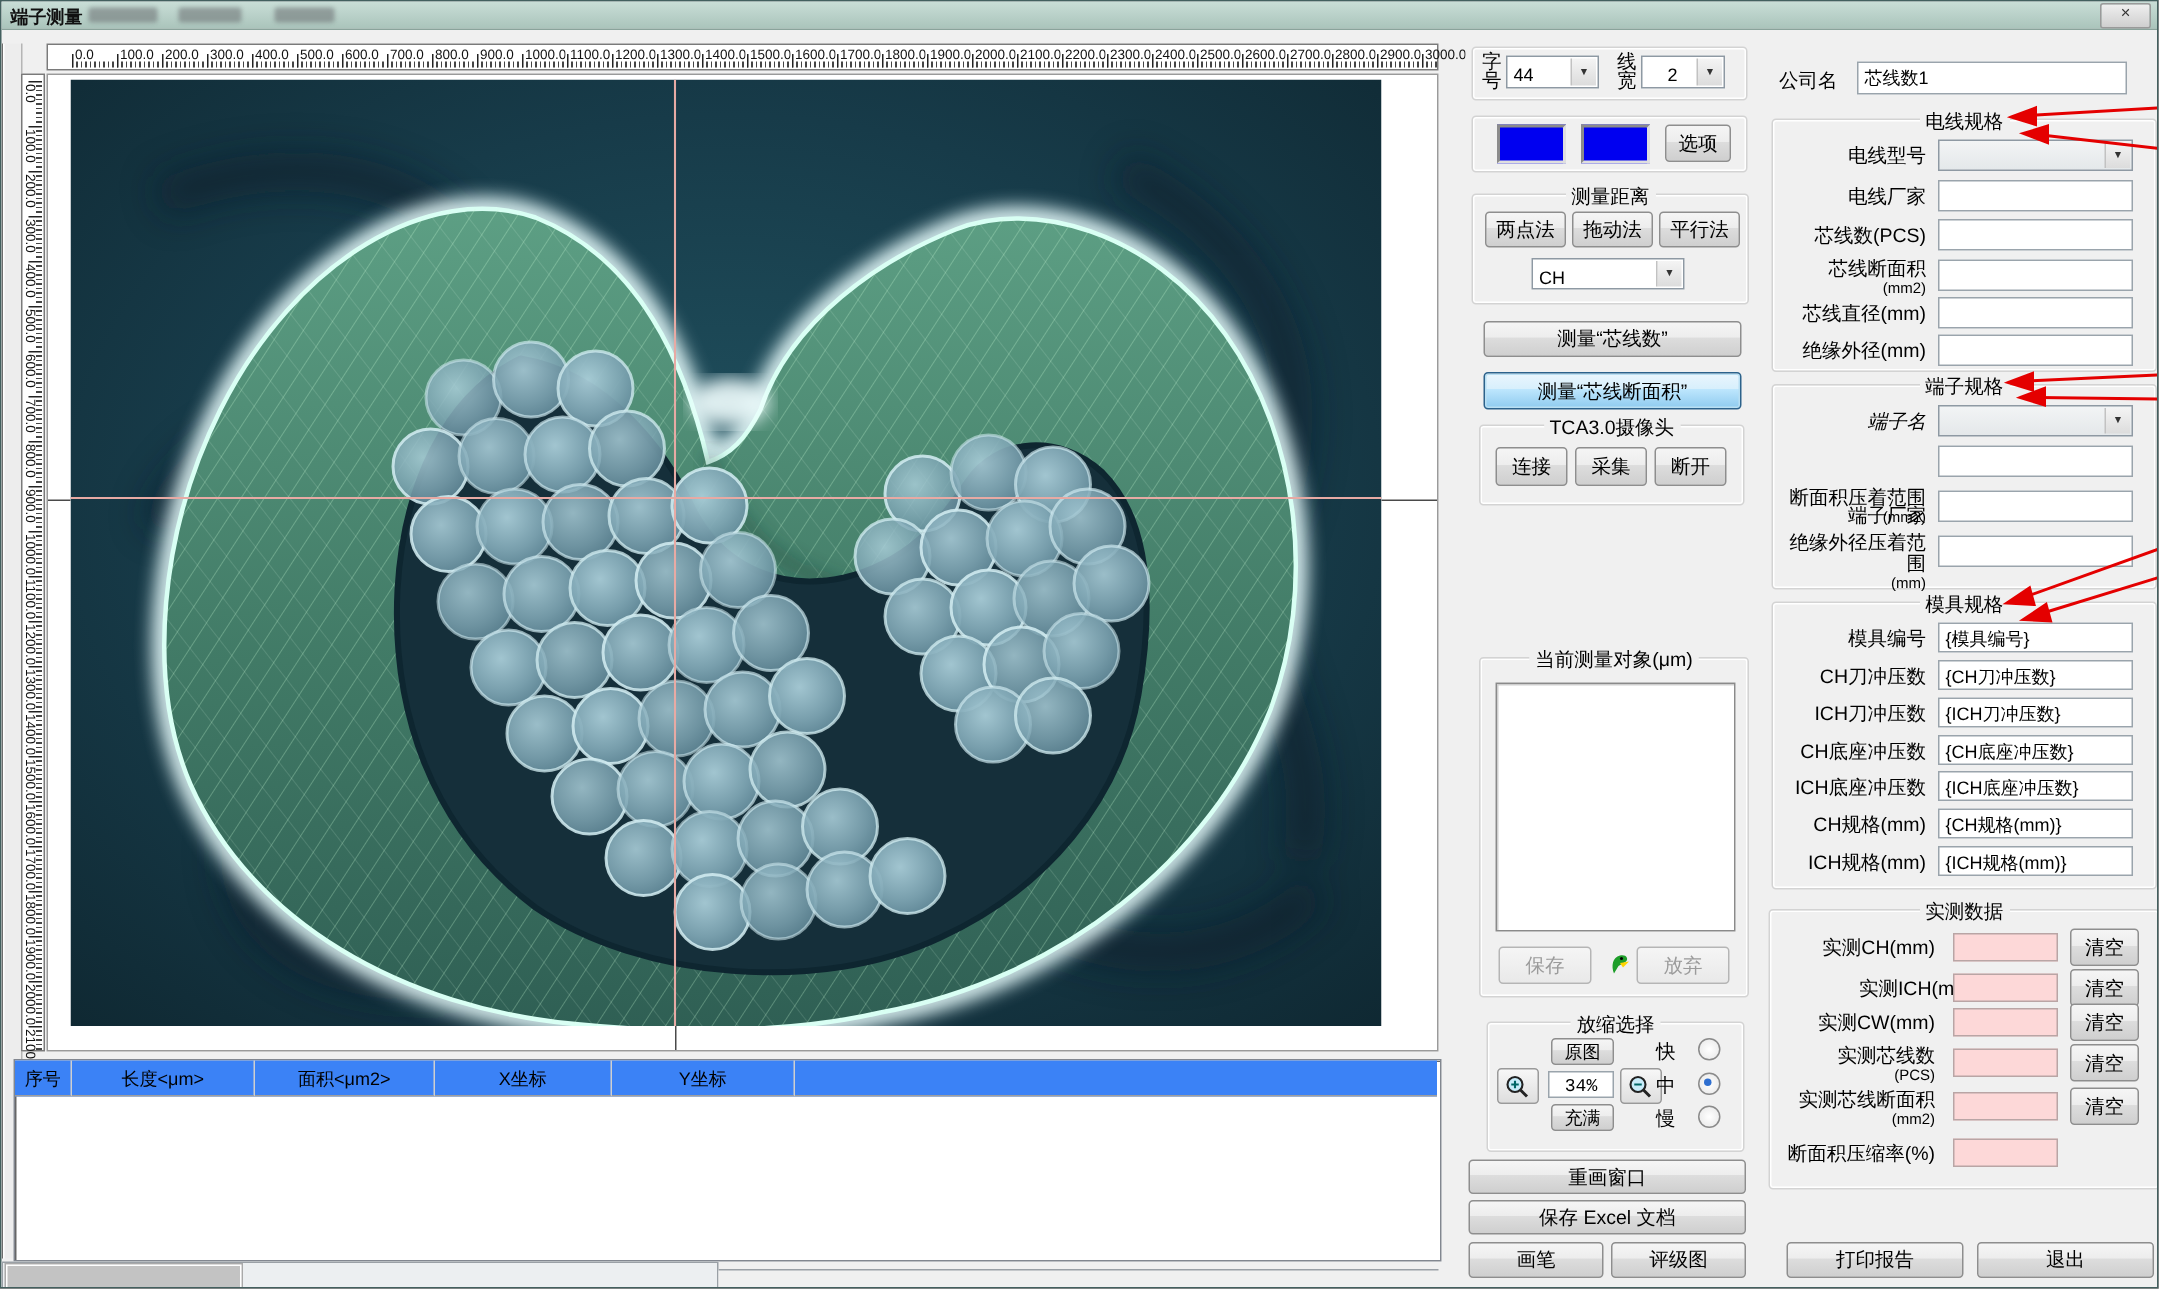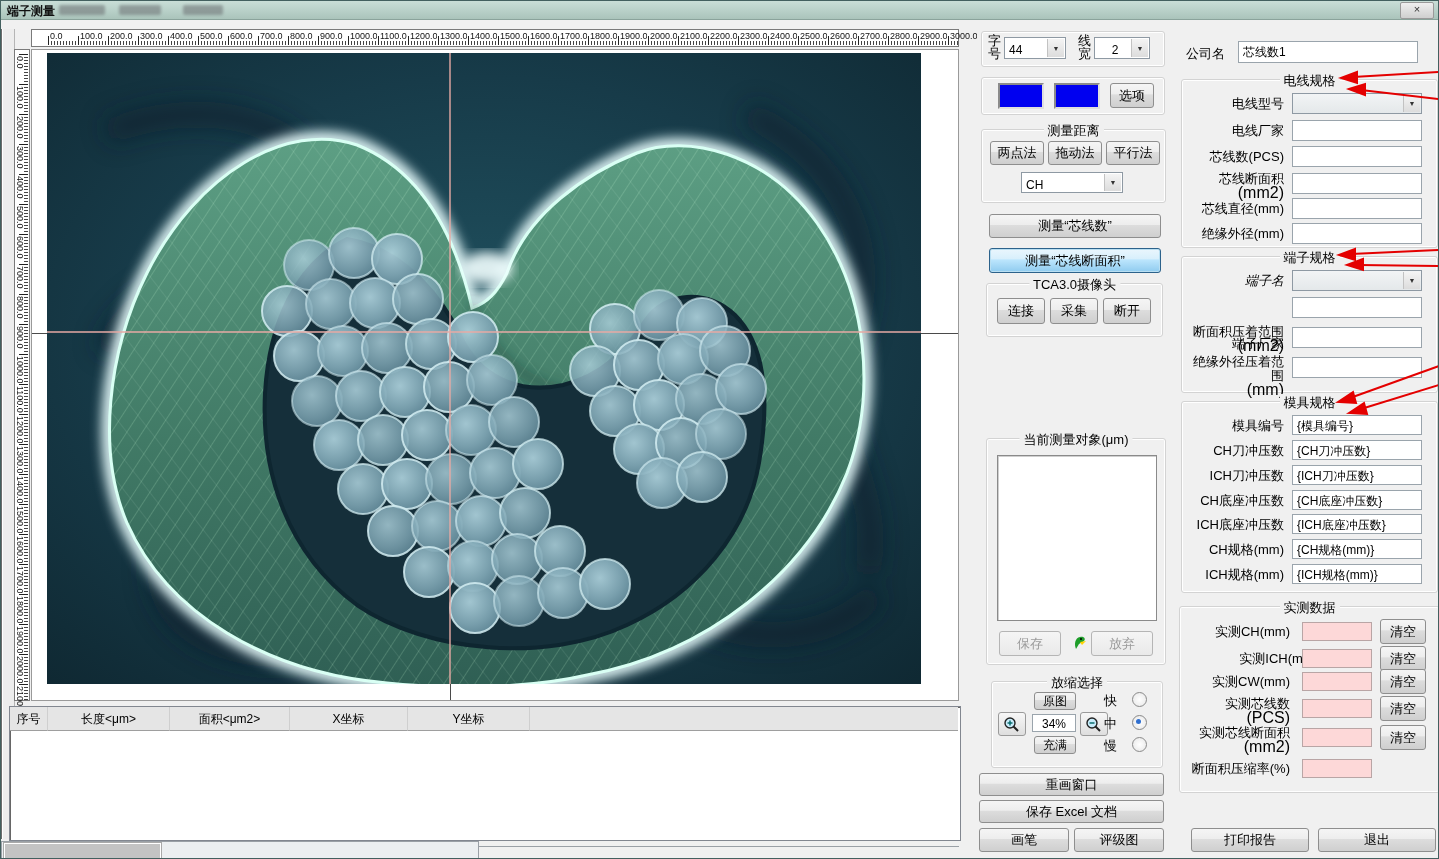--- a/index.html
+++ b/index.html
@@ -27,21 +27,21 @@
      background:repeating-linear-gradient(to bottom,#444 0 1px,transparent 1px 3px);}
   .tick-v{position:absolute;right:1px;height:1px;width:9px;background:#222;}
   .ticklabel-v{position:absolute;left:0px;font-size:9px;writing-mode:vertical-rl;height:27px;overflow:hidden;white-space:nowrap;color:#111;}
   
   #viewport{position:absolute;left:30px;top:48px;width:928px;height:652px;background:#fff;border:1px solid #9a9a9a;box-sizing:border-box;}
   #photo-svg{position:absolute;left:15px;top:3px;}
   .stub{position:absolute;background:#4a4a4a;}
   
   #mtable{position:absolute;left:8px;top:705px;width:950px;height:133px;background:#fff;
      border:1px solid #828790;box-shadow:inset 1px 1px 0 #666;}
-  .th{position:absolute;top:0;height:24px;background:#e5e5e5;border-right:1px solid #cfcfcf;border-bottom:1px solid #9e9e9e;
+  .th{position:absolute;top:0;height:24px;background:#3b82f6;border-right:1px solid #cfcfcf;border-bottom:1px solid #9e9e9e;
       text-align:center;line-height:24px;font-size:12px;box-sizing:border-box;}
   
   #hscroll{position:absolute;left:0;top:840px;width:478px;height:18px;background:#eceff1;border:1px solid #9aa0a6;box-sizing:border-box;}
   #hscroll-thumb{position:absolute;left:2px;top:1px;width:155px;height:14px;background:#c3c3c3;border:1px solid #fff;box-shadow:0 0 0 1px #a9a9a9;}
   #hscroll-rest{position:absolute;left:478px;top:845px;width:480px;height:13px;background:#f0f0f0;border-top:1px solid #9aa0a6;}
   
   .gbox{position:absolute;border:1px solid #d3d3d3;border-radius:3px;box-shadow:inset 0 0 0 1px #fff;}
   .gtitle{position:absolute;top:-8px;left:50%;transform:translateX(-50%);background:#f0f0f0;padding:0 4px;font-size:13px;white-space:nowrap;}
   
   .btn{position:absolute;border:1px solid #8e8e8e;border-radius:3px;
@@ -52,21 +52,21 @@
   
   .field{position:absolute;background:#fff;border:1px solid #9aa4ac;box-sizing:border-box;font-size:12px;padding:2px 4px;overflow:hidden;white-space:nowrap;}
   .field.pink{background:#fdd8d8;border-color:#b9a5a5;}
   .combo{position:absolute;background:#fff;border:1px solid #8e99a3;box-sizing:border-box;font-size:12px;}
   .combo .val{position:absolute;left:4px;top:5px;right:18px;overflow:hidden;white-space:nowrap;}
   .combo .drop{position:absolute;right:1px;top:1px;bottom:1px;width:16px;
      background:linear-gradient(#f4f4f4,#dcdcdc);border-left:1px solid #c2c2c2;
      display:flex;align-items:center;justify-content:center;font-size:7px;color:#333;}
   .combo.greyed{background:linear-gradient(#f2f4f5,#e4e8ea);}
   .lblR{position:absolute;text-align:right;font-size:13px;line-height:14px;}
-  .lblR .sub{display:block;font-size:16px;}
+  .lblR .sub{display:block;font-size:10px;}
   
   .swatch{position:absolute;width:46px;height:26px;background:#0000f0;border:2px inset #dfdfdf;box-sizing:border-box;}
   
   .radio{position:absolute;width:13px;height:13px;border-radius:50%;border:1px solid #8a8a8a;background:radial-gradient(#fff,#e6e6e6);}
   .radio.on::after{content:"";position:absolute;left:3px;top:3px;width:5px;height:5px;border-radius:50%;background:#2f6fd0;}
   .vlabel{width:15px;word-break:break-all;line-height:13px;font-size:13px;display:inline-block;}
   .mag{position:absolute;width:26px;height:22px;border:1px solid #9a9a9a;border-radius:3px;background:linear-gradient(#f7f7f7,#dedede);display:flex;align-items:center;justify-content:center;}
   #overlay-arrows{position:absolute;left:0;top:0;pointer-events:none;}
   #listbox{position:absolute;background:#fff;border:1px solid #8a8a8a;box-shadow:inset 1px 1px 0 #cfcfcf;}
 </style>
@@ -391,21 +391,21 @@
     <div id="listbox" style="left:10px;top:16px;width:158px;height:164px;"></div>
     <div class="btn dis" style="left:12px;top:192px;width:62px;height:25px;">保存</div>
     <svg class="abs" style="left:86px;top:196px;" width="14" height="16">
       <path d="M3,14 C1,9 2,3 7,2 C11,1 13,4 11,6 L6,9 Z" fill="#1e9e2a"></path>
       <path d="M7,7 L13,6 L9,10 Z" fill="#ffd400"></path>
       <circle cx="8" cy="4" r="1" fill="#000"></circle>
     </svg>
     <div class="btn dis" style="left:104px;top:192px;width:62px;height:25px;">放弃</div>
   </div>
 
-  <div class="gbox" style="left:990px;top:680px;width:170px;height:85px;">
+  <div class="gbox" style="left:990px;top:680px;width:170px;height:85px;font-family:Liberation Mono, monospace;">
     <span class="gtitle">放缩选择</span>
     <div class="btn" style="left:42px;top:10px;width:42px;height:18px;font-size:12px;">原图</div>
     <div class="mag" style="left:6px;top:30px;">
       <svg width="18" height="16">
           <circle cx="7" cy="7" r="5" fill="#c8ecfa" stroke="#222" stroke-width="1.4"></circle>
       <line x1="4.5" y1="7" x2="9.5" y2="7" stroke="#066" stroke-width="1.4"></line>
           <line x1="7" y1="4.5" x2="7" y2="9.5" stroke="#066" stroke-width="1.4"></line>
       <line x1="10.5" y1="10.5" x2="15" y2="15" stroke="#222" stroke-width="2"></line>
         </svg>
     </div>

